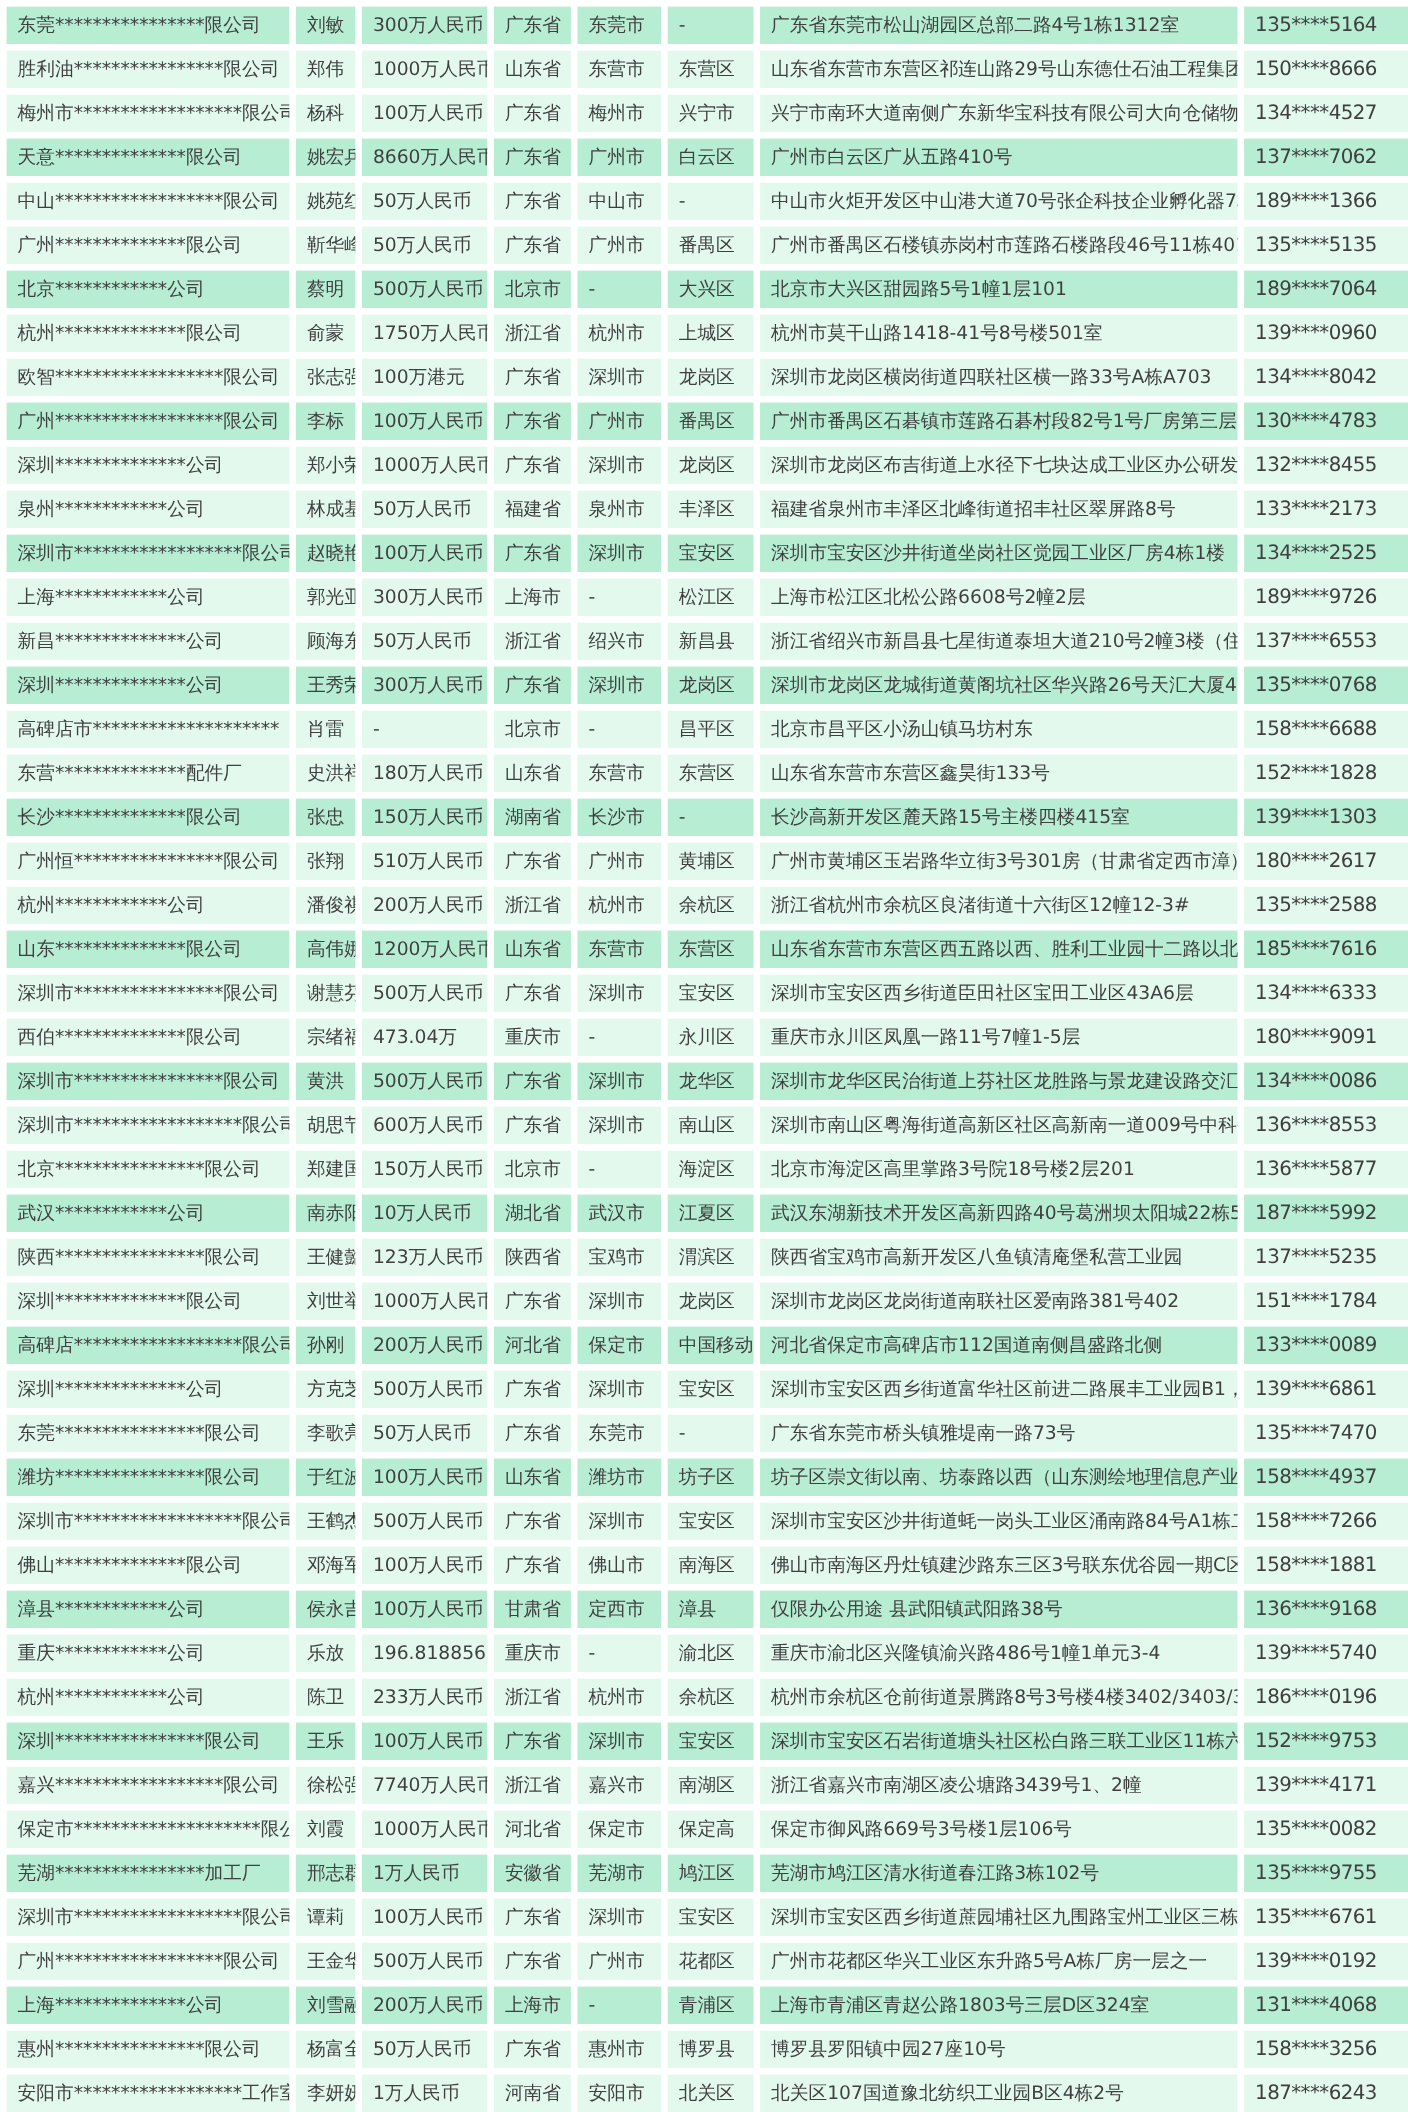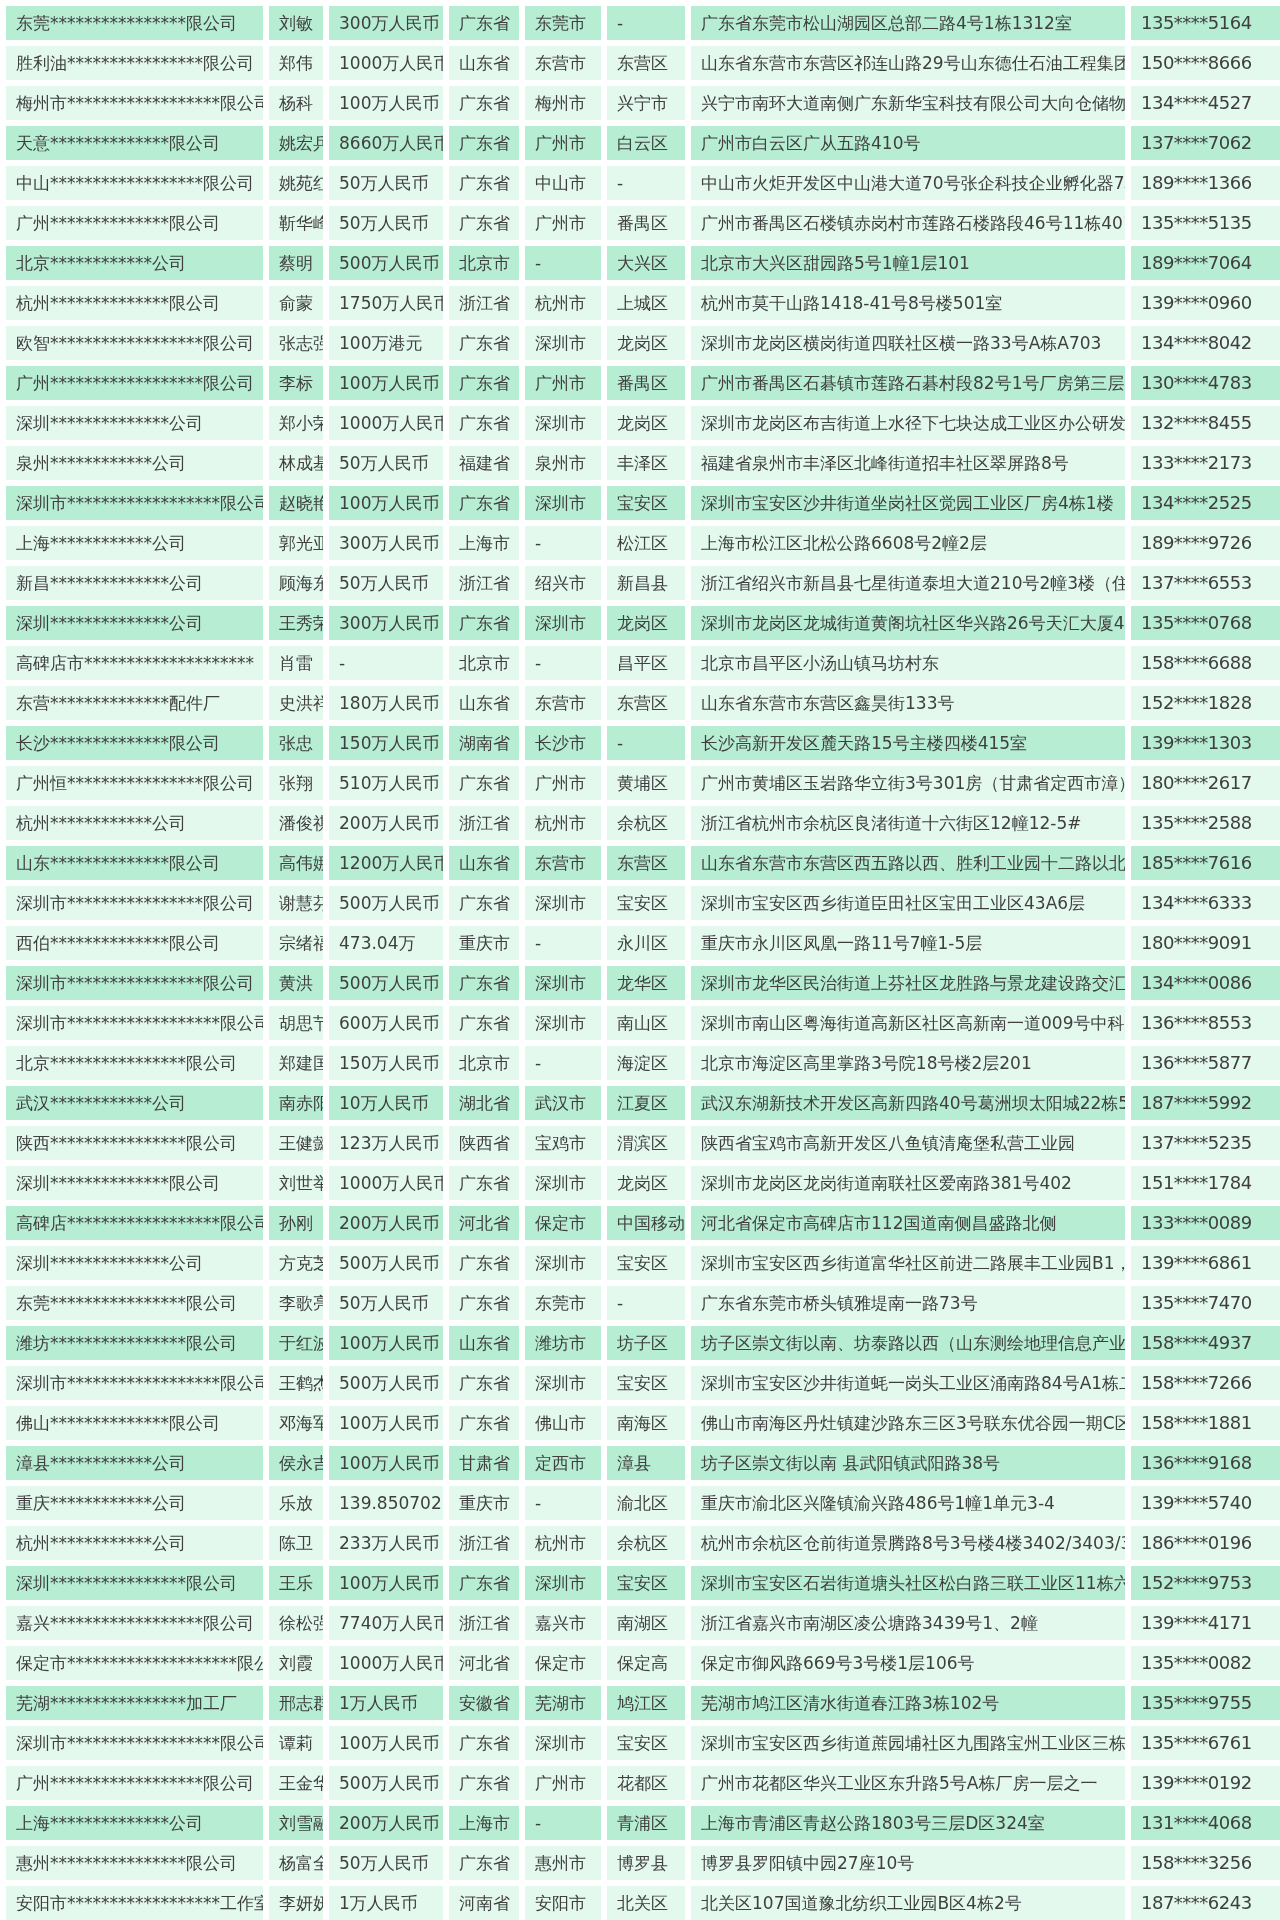--- a/index.html
+++ b/index.html
@@ -263,21 +263,21 @@
         <td class="c6">广州市黄埔区玉岩路华立街3号301房（甘肃省定西市漳）</td>
         <td class="c7">180****2617</td>
       </tr>
       <tr>
         <td class="c0">杭州************公司</td>
         <td class="c1">潘俊祺</td>
         <td class="c2">200万人民币</td>
         <td class="c3">浙江省</td>
         <td class="c4">杭州市</td>
         <td class="c5">余杭区</td>
-        <td class="c6">浙江省杭州市余杭区良渚街道十六街区12幢12-5#</td>
+        <td class="c6">浙江省杭州市余杭区良渚街道十六街区12幢12-3#</td>
         <td class="c7">135****2588</td>
       </tr>
       <tr>
         <td class="c0">山东**************限公司</td>
         <td class="c1">高伟娜</td>
         <td class="c2">1200万人民币</td>
         <td class="c3">山东省</td>
         <td class="c4">东营市</td>
         <td class="c5">东营区</td>
         <td class="c6">山东省东营市东营区西五路以西、胜利工业园十二路以北</td>
@@ -423,27 +423,27 @@
         <td class="c6">佛山市南海区丹灶镇建沙路东三区3号联东优谷园一期C区27座4</td>
         <td class="c7">158****1881</td>
       </tr>
       <tr>
         <td class="c0">漳县************公司</td>
         <td class="c1">侯永吉</td>
         <td class="c2">100万人民币</td>
         <td class="c3">甘肃省</td>
         <td class="c4">定西市</td>
         <td class="c5">漳县</td>
-        <td class="c6">坊子区崇文街以南 县武阳镇武阳路38号</td>
+        <td class="c6">仅限办公用途 县武阳镇武阳路38号</td>
         <td class="c7">136****9168</td>
       </tr>
       <tr>
         <td class="c0">重庆************公司</td>
         <td class="c1">乐放</td>
-        <td class="c2">139.850702</td>
+        <td class="c2">196.818856</td>
         <td class="c3">重庆市</td>
         <td class="c4">-</td>
         <td class="c5">渝北区</td>
         <td class="c6">重庆市渝北区兴隆镇渝兴路486号1幢1单元3-4</td>
         <td class="c7">139****5740</td>
       </tr>
       <tr>
         <td class="c0">杭州************公司</td>
         <td class="c1">陈卫</td>
         <td class="c2">233万人民币</td>

